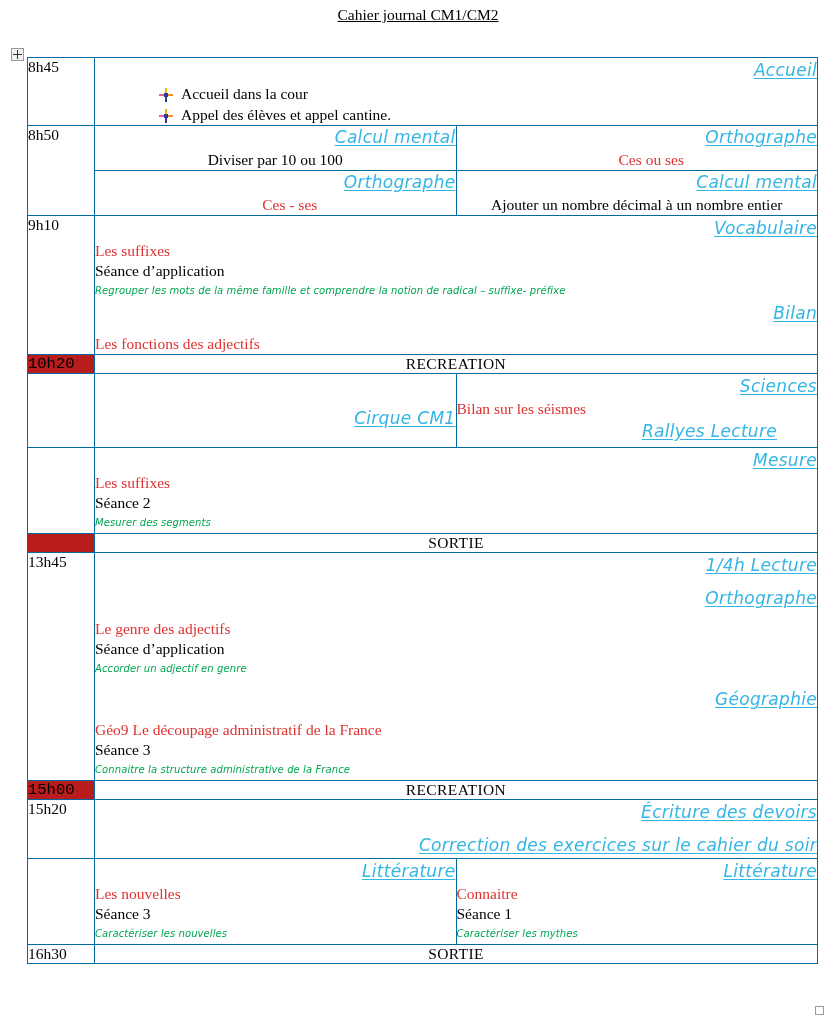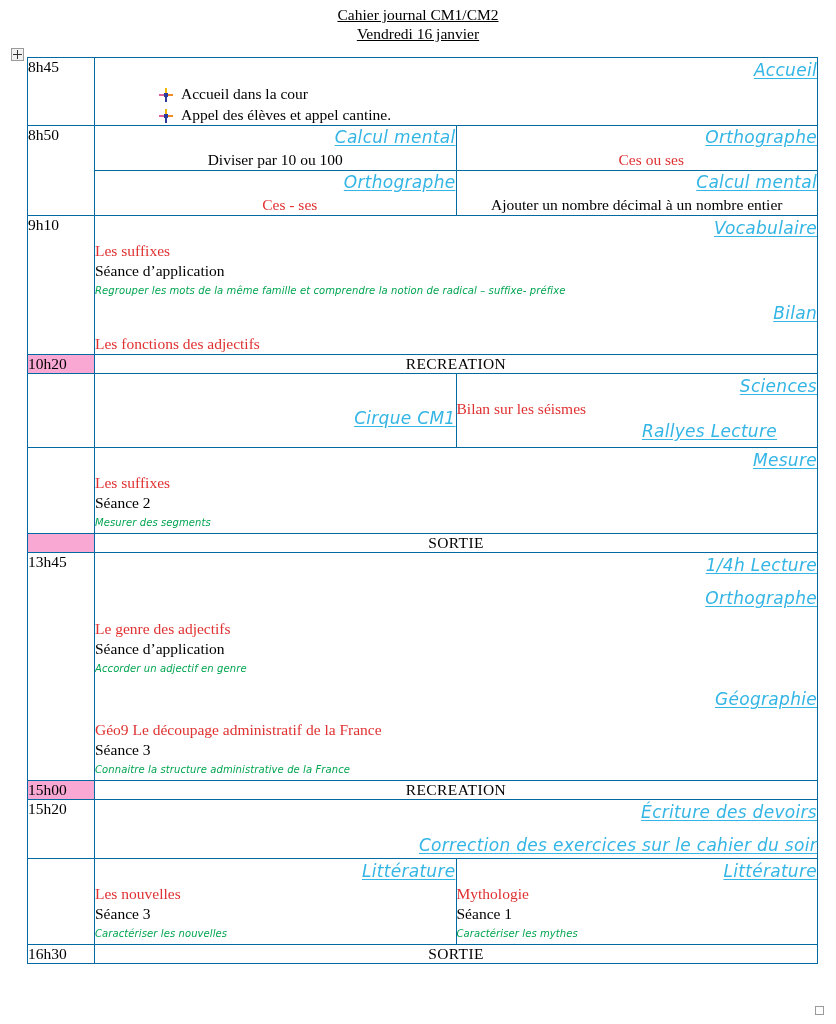--- a/index.html
+++ b/index.html
@@ -73,21 +73,21 @@
   }
   td.time {
     width: 66px;
     font-family: "Liberation Serif", serif;
     font-size: 15.5px;
     color: #000;
     padding: 3px 0 0 5px;
     white-space: nowrap;
   }
   td.body { padding: 2px 4px 4px 4px; }
-  td.orange, td.time.orange { background: #f9a8d4; }
+  td.orange, td.time.orange { background: #b91c1c; font-family: Liberation Mono, monospace; }
   td.band {
     text-align: center;
     font-family: "Liberation Serif", serif;
     font-size: 15.5px;
     letter-spacing: 0.4px;
     color: #000;
     padding: 3px 0 3px 0;
   }
 
   
@@ -157,21 +157,20 @@
   }
   .spacer-sm { height: 8px; }
   .spacer-md { height: 16px; }
   .indent-right-2 { text-align: right; padding-right: 40px; }
 </style>
 </head>
 <body>
 
 <div class="doc-title">
   <div><span class="tline">Cahier journal CM1/CM2</span></div>
-  <div><span class="tline">Vendredi 16 janvier</span></div>
 </div>
 
 <div class="table-handle"></div>
 
 <table class="planner">
 
   <tbody>
       <tr>
     <td class="time">8h45</td>
     <td class="body" colspan="2">
@@ -309,21 +308,21 @@
   <tr>
     <td class="time"></td>
     <td class="body">
       <span class="subject">Littérature</span>
       <div class="notion">Les nouvelles</div>
       <div class="seance">Séance 3</div>
       <div class="objectif">Caractériser les nouvelles</div>
     </td>
     <td class="body">
       <span class="subject">Littérature</span>
-      <div class="notion">Mythologie</div>
+      <div class="notion">Connaitre</div>
       <div class="seance">Séance 1</div>
       <div class="objectif">Caractériser les mythes</div>
     </td>
   </tr>
 
   <tr>
     <td class="time">16h30</td>
     <td class="band" colspan="2">SORTIE</td>
   </tr>
 

